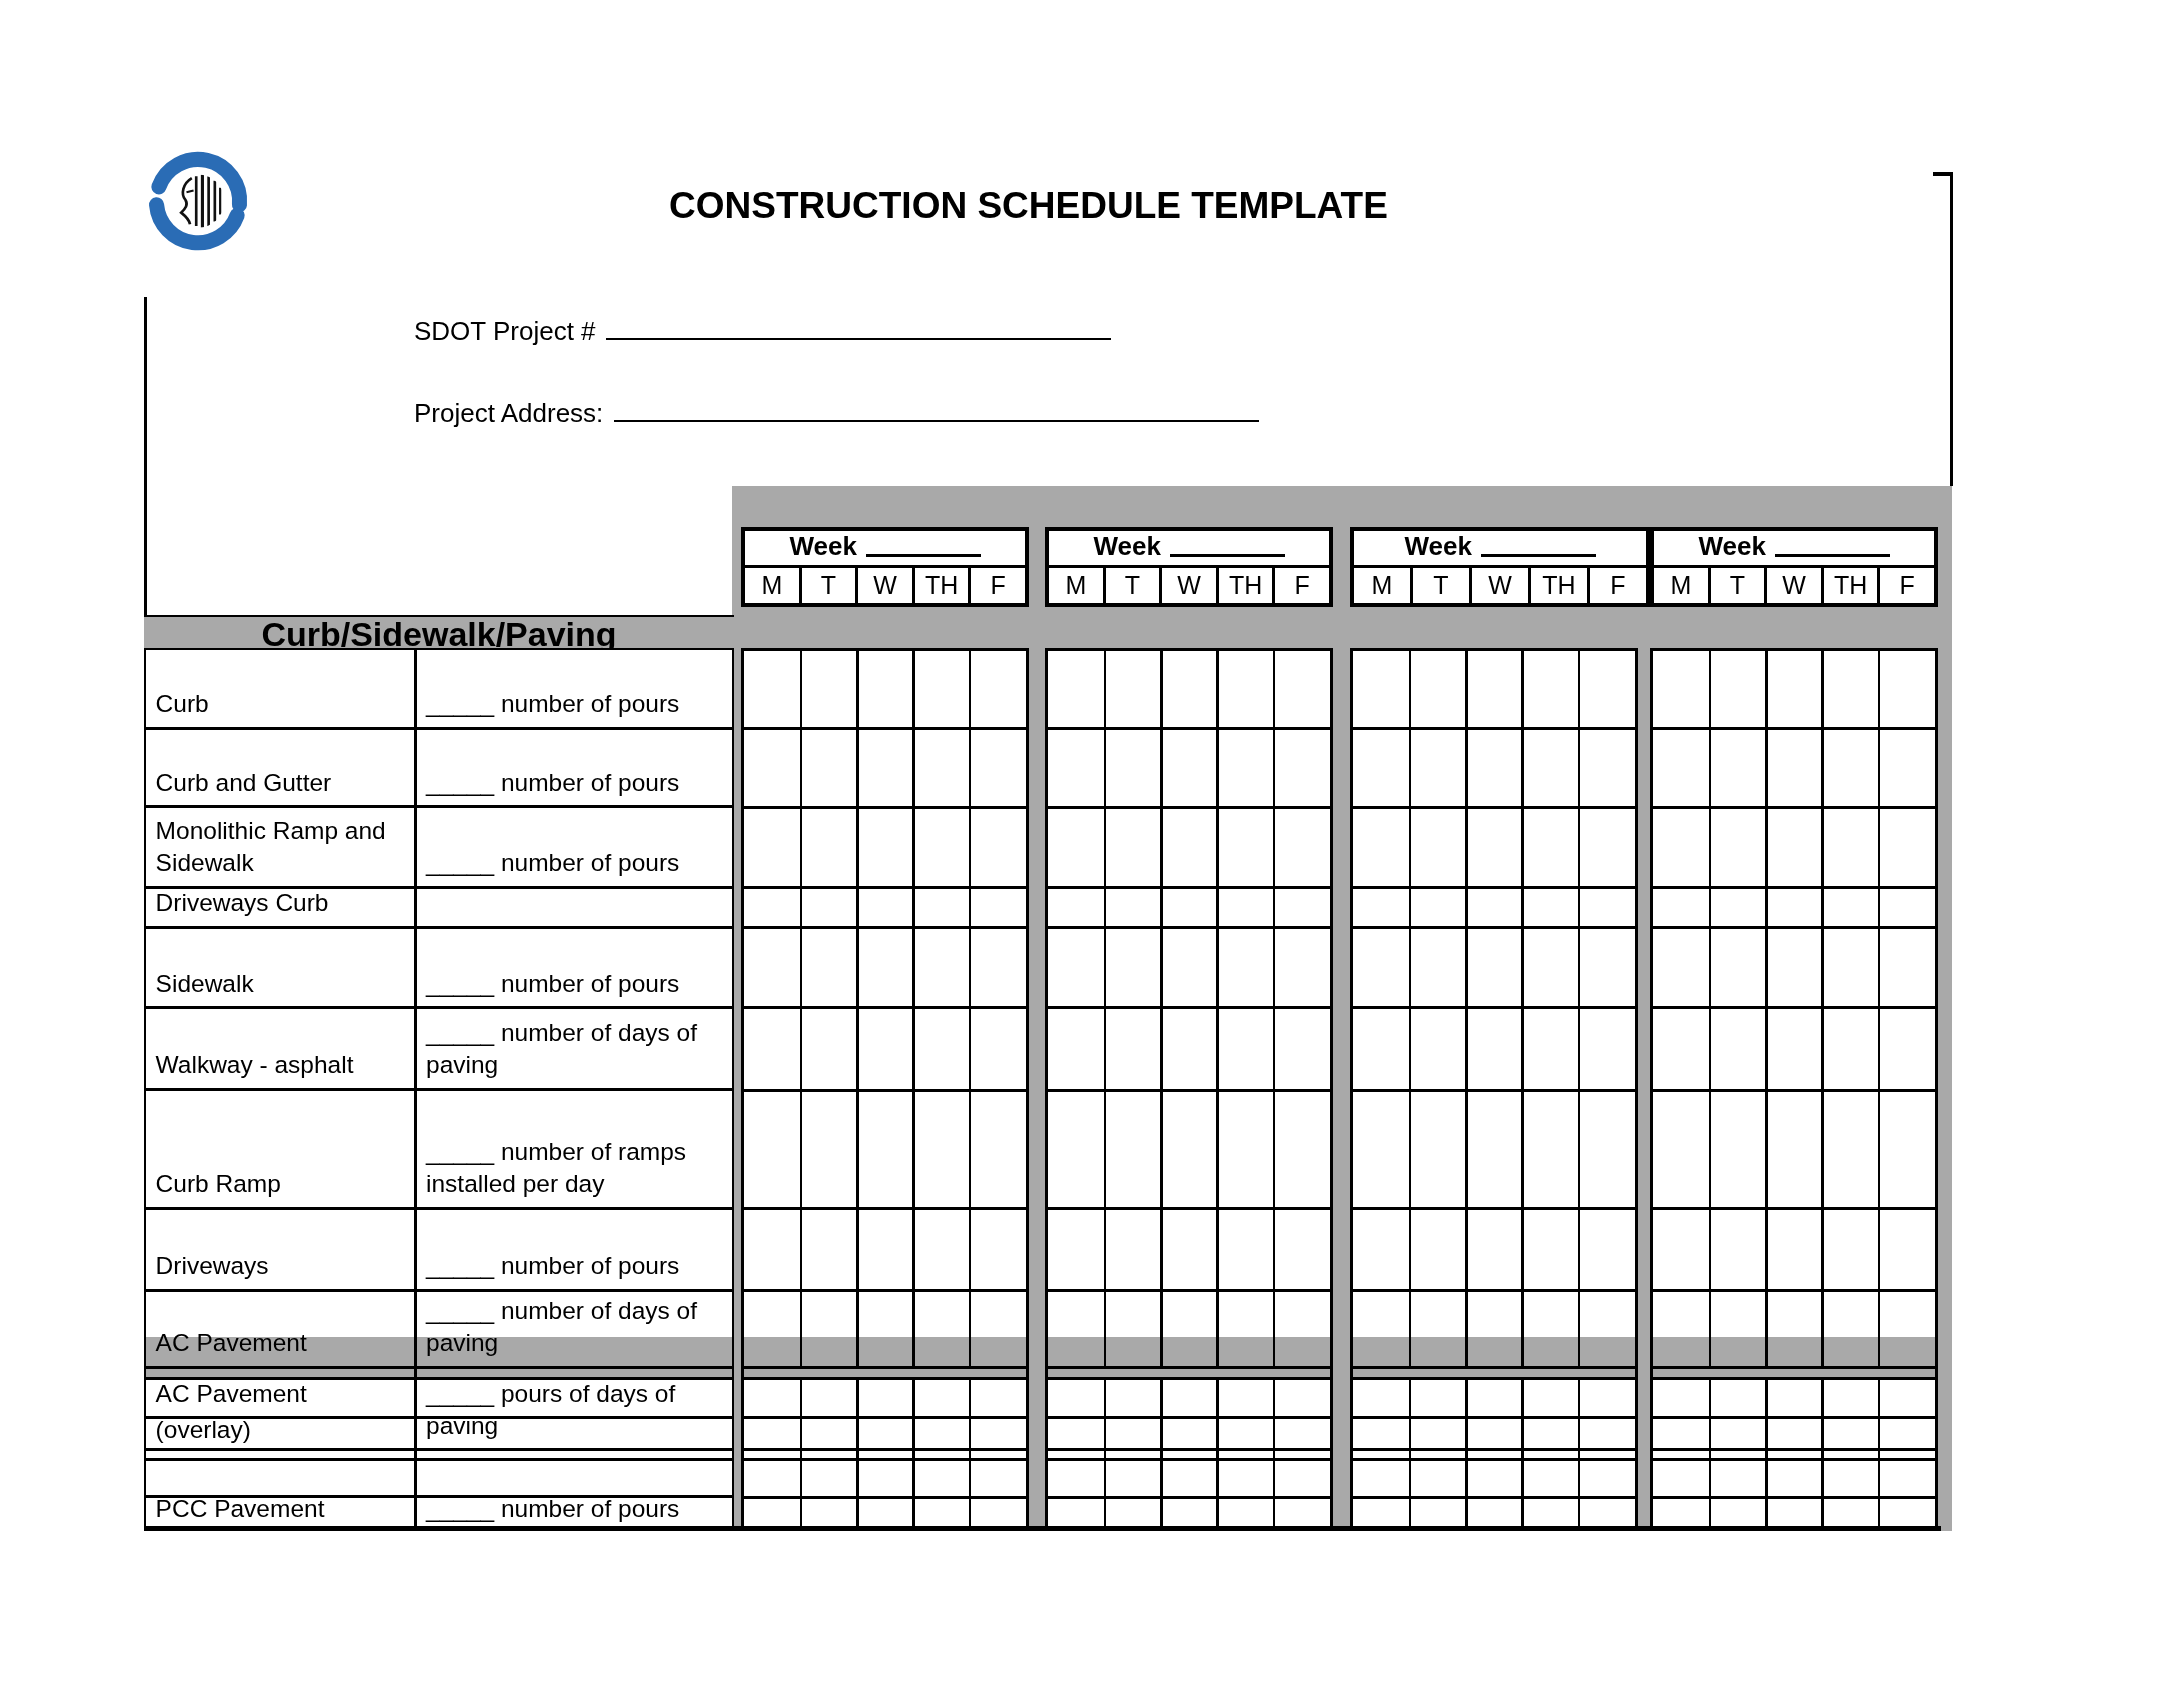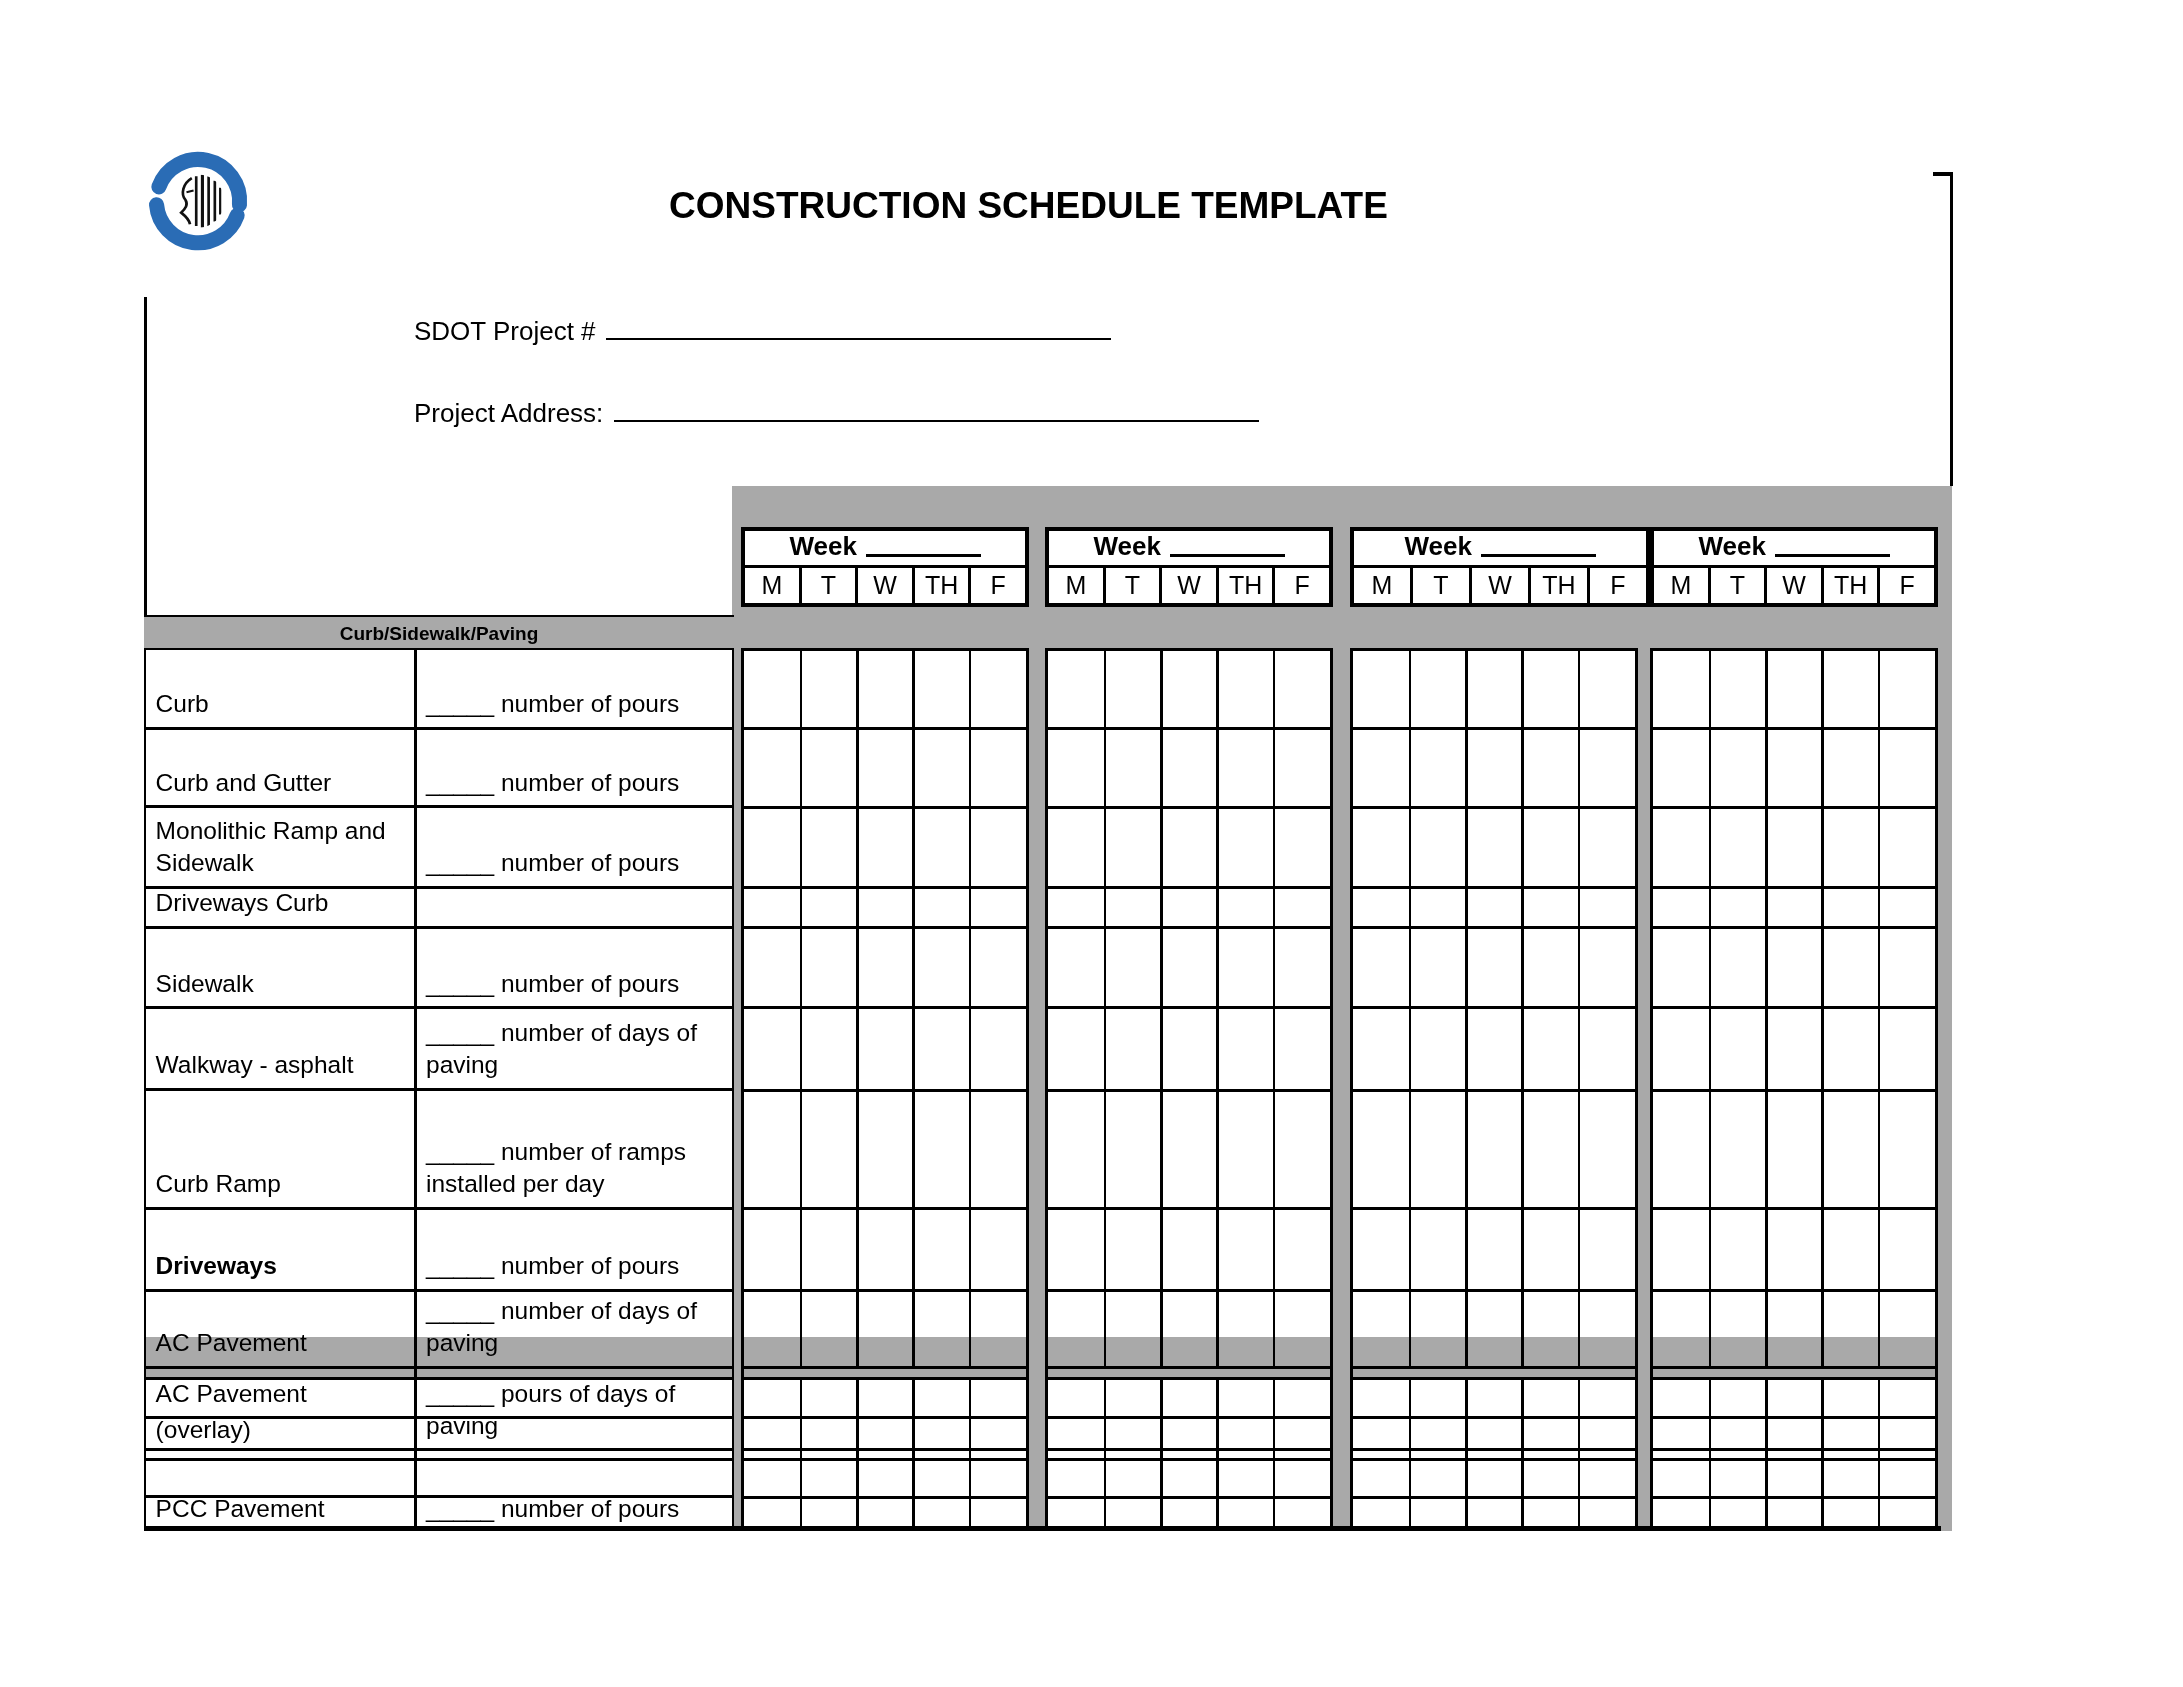--- a/index.html
+++ b/index.html
@@ -13,21 +13,21 @@
   .blank-project{width:505px;margin-left:10.5px;}
   .blank-address{width:645px;margin-left:10.5px;}
   
   .vline-left{position:absolute;left:144px;top:297px;width:2.6px;height:1233px;background:#000;}
   .tick-v{position:absolute;left:1950px;top:172px;width:2.6px;height:314px;background:#000;}
   .tick-h{position:absolute;left:1933px;top:172px;width:20px;height:3.5px;background:#000;}
   
   .gray-panel{position:absolute;left:732px;top:486px;width:1220px;height:1045px;background:#a9a9a9;}
   .section-band{position:absolute;left:144px;top:615px;width:590px;height:36px;background:#a9a9a9;
                 border-top:2.6px solid #000;box-sizing:border-box;display:flex;align-items:center;
-                justify-content:center;font-weight:700;font-size:19px;}
+                justify-content:center;font-weight:700;font-size:34px;}
   
   .left-body{position:absolute;left:144px;top:648px;width:590px;height:882px;background:#ffffff;
              border:2.6px solid #000;border-bottom:none;box-sizing:border-box;padding-left:36px;}
   .lb-hline{position:absolute;left:0;right:0;height:2.6px;background:#000;}
   .lb-divider{position:absolute;top:0;bottom:0;width:2.6px;background:#000;}
   .lb-gray{position:absolute;left:0;right:0;background:#a9a9a9;}
   .cell-label{position:absolute;display:flex;box-sizing:border-box;font-size:24.5px;line-height:1.30;
               padding:1.7px 3.5px 5.2px 7px;overflow:hidden;}
   .va-end{align-items:flex-end;}
   .va-center{align-items:center;}
@@ -102,21 +102,21 @@
       <div class="cell-label va-end" style="left:2.6px;top:155px;width:262px;height:79px;">Monolithic Ramp and Sidewalk</div>
       <div class="cell-label va-end" style="left:273px;top:155px;width:307px;height:79px;">_____ number of pours</div>
       <div class="cell-label va-end" style="left:2.6px;top:236px;width:262px;height:38px;">Driveways Curb</div>
       <div class="cell-label va-end" style="left:273px;top:236px;width:307px;height:38px;"></div>
       <div class="cell-label va-end" style="left:2.6px;top:276px;width:262px;height:79px;">Sidewalk</div>
       <div class="cell-label va-end" style="left:273px;top:276px;width:307px;height:79px;">_____ number of pours</div>
       <div class="cell-label va-end" style="left:2.6px;top:356px;width:262px;height:80px;">Walkway - asphalt</div>
       <div class="cell-label va-end" style="left:273px;top:356px;width:307px;height:80px;">_____ number of days of paving</div>
       <div class="cell-label va-end" style="left:2.6px;top:438px;width:262px;height:117px;">Curb Ramp</div>
       <div class="cell-label va-end" style="left:273px;top:438px;width:307px;height:117px;">_____ number of ramps installed per day</div>
-      <div class="cell-label va-end" style="left:2.6px;top:557px;width:262px;height:80px;font-weight:bold;">Driveways</div>
+      <div class="cell-label va-end" style="left:2.6px;top:557px;width:262px;height:80px;">Driveways</div>
       <div class="cell-label va-end" style="left:273px;top:557px;width:307px;height:80px;">_____ number of pours</div>
       <div class="cell-label va-end" style="left:2.6px;top:639px;width:262px;height:75px;">AC Pavement</div>
       <div class="cell-label va-end" style="left:273px;top:639px;width:307px;height:75px;">_____ number of days of paving</div>
       <div class="cell-label va-center" style="left:2.6px;top:727px;width:262px;height:38px;">AC Pavement</div>
       <div class="cell-label va-center" style="left:273px;top:727px;width:307px;height:38px;">_____ pours of days of</div>
       <div class="cell-label va-center" style="left:2.6px;top:766px;width:262px;height:31px;">(overlay)</div>
       <div class="cell-label va-center" style="left:273px;top:766px;width:307px;height:24px;">paving</div>
       <div class="cell-label va-center" style="left:2.6px;top:808px;width:262px;height:36px;"></div>
       <div class="cell-label va-center" style="left:273px;top:808px;width:307px;height:36px;"></div>
       <div class="cell-label va-center" style="left:2.6px;top:845px;width:262px;height:32px;">PCC Pavement</div>

